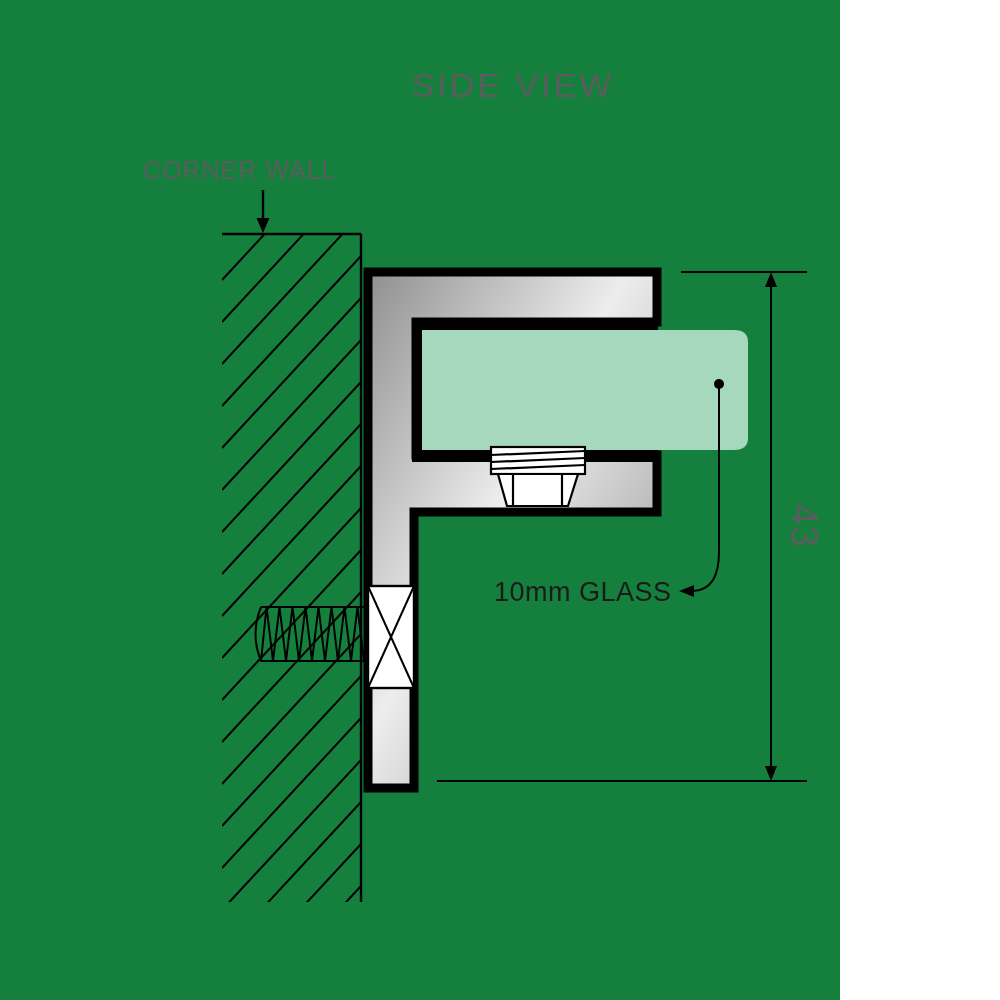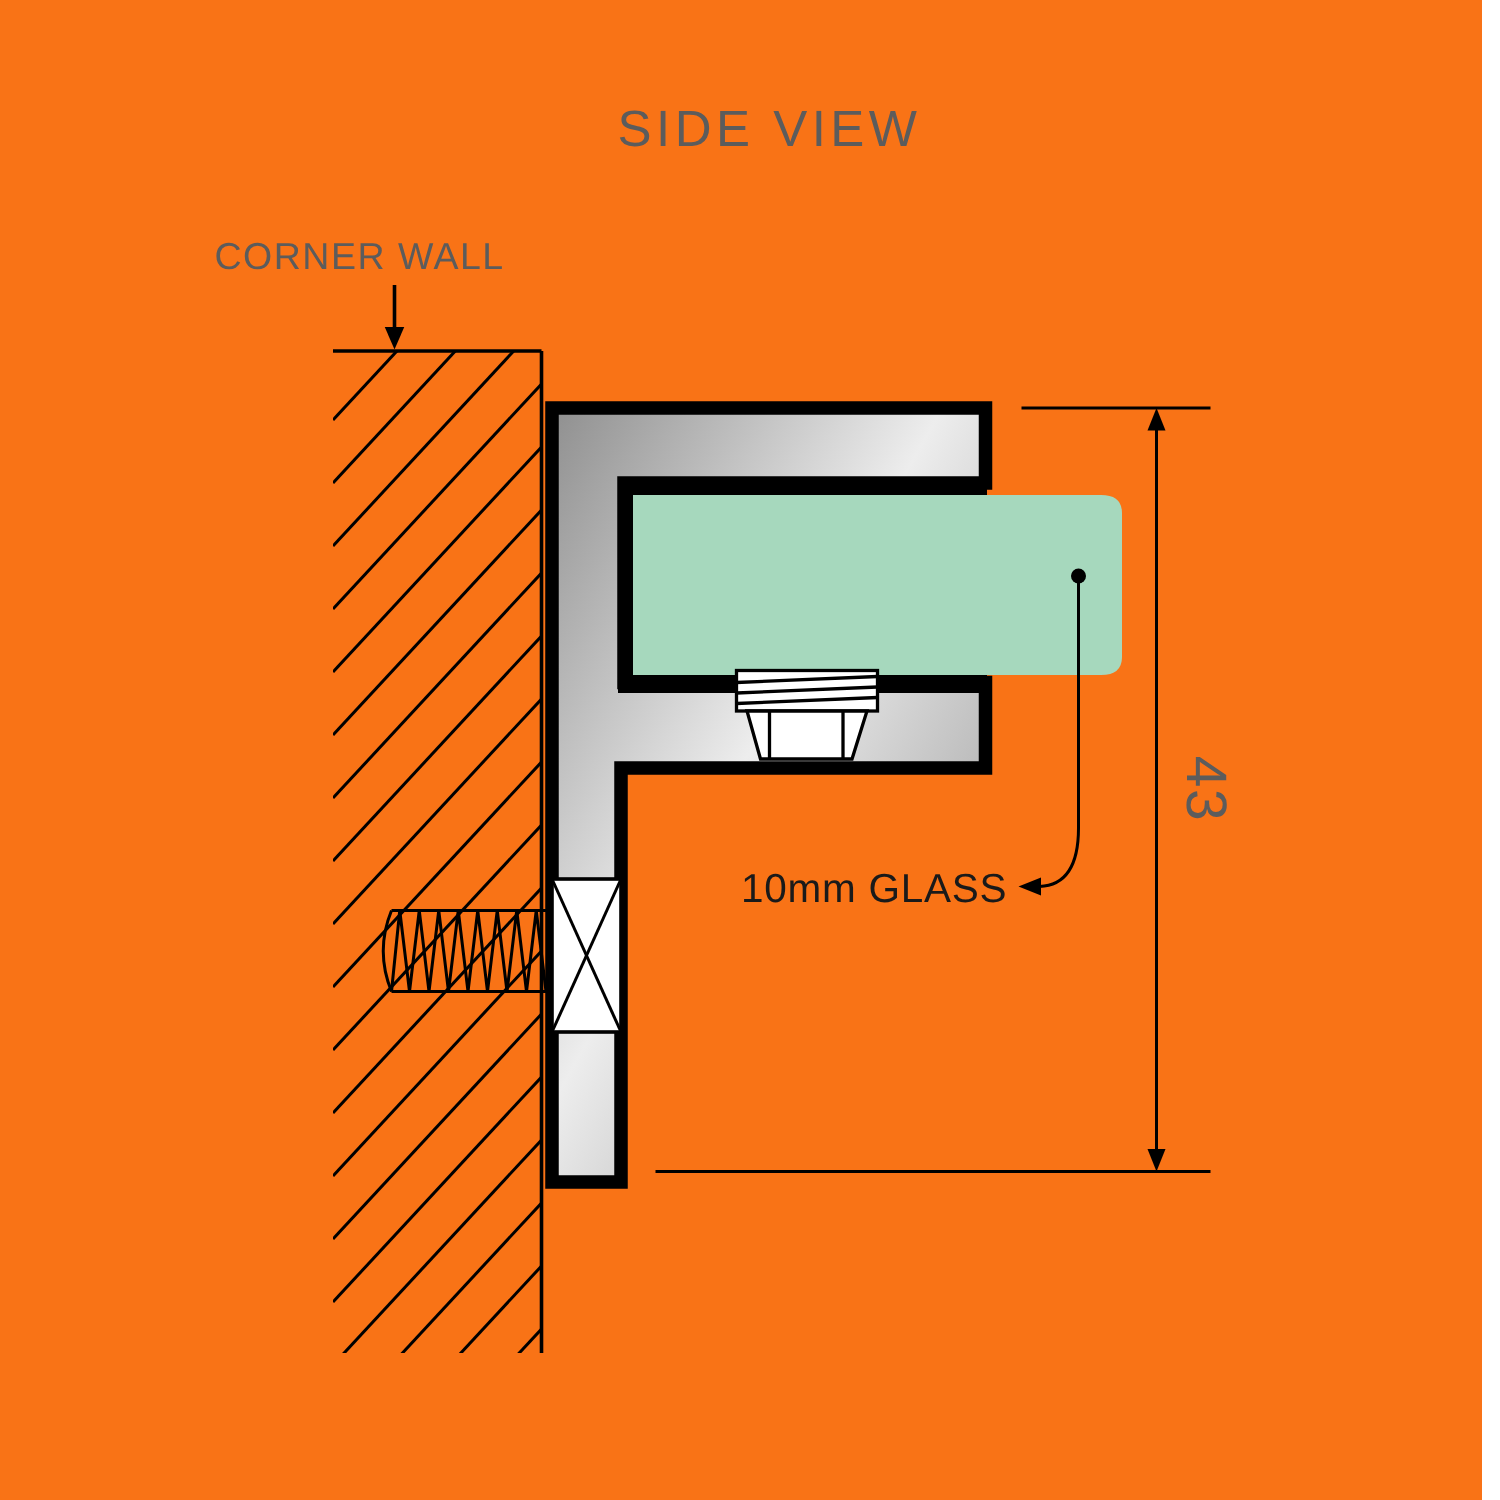--- a/index.html
+++ b/index.html
@@ -5,23 +5,23 @@
   html, body {
     margin: 0;
     padding: 0;
     background: #ffffff;
     width: 1000px;
     height: 1000px;
     overflow: hidden;
   }
   .canvas {
     position: relative;
-    width: 988px;
+    width: 840px;
     height: 1000px;
-    background: #f97316;
+    background: #15803d;
   }
   svg text {
     font-family: "Liberation Sans", "DejaVu Sans", sans-serif;
   }
   .title-text { font-size: 34px; letter-spacing: 3px; }
   .label-text { font-size: 25px; letter-spacing: 1px; }
   .glass-text { font-size: 27px; letter-spacing: 0.5px; }
   .dim-text   { font-size: 38px; letter-spacing: 1px; }
 </style>
 </head>

